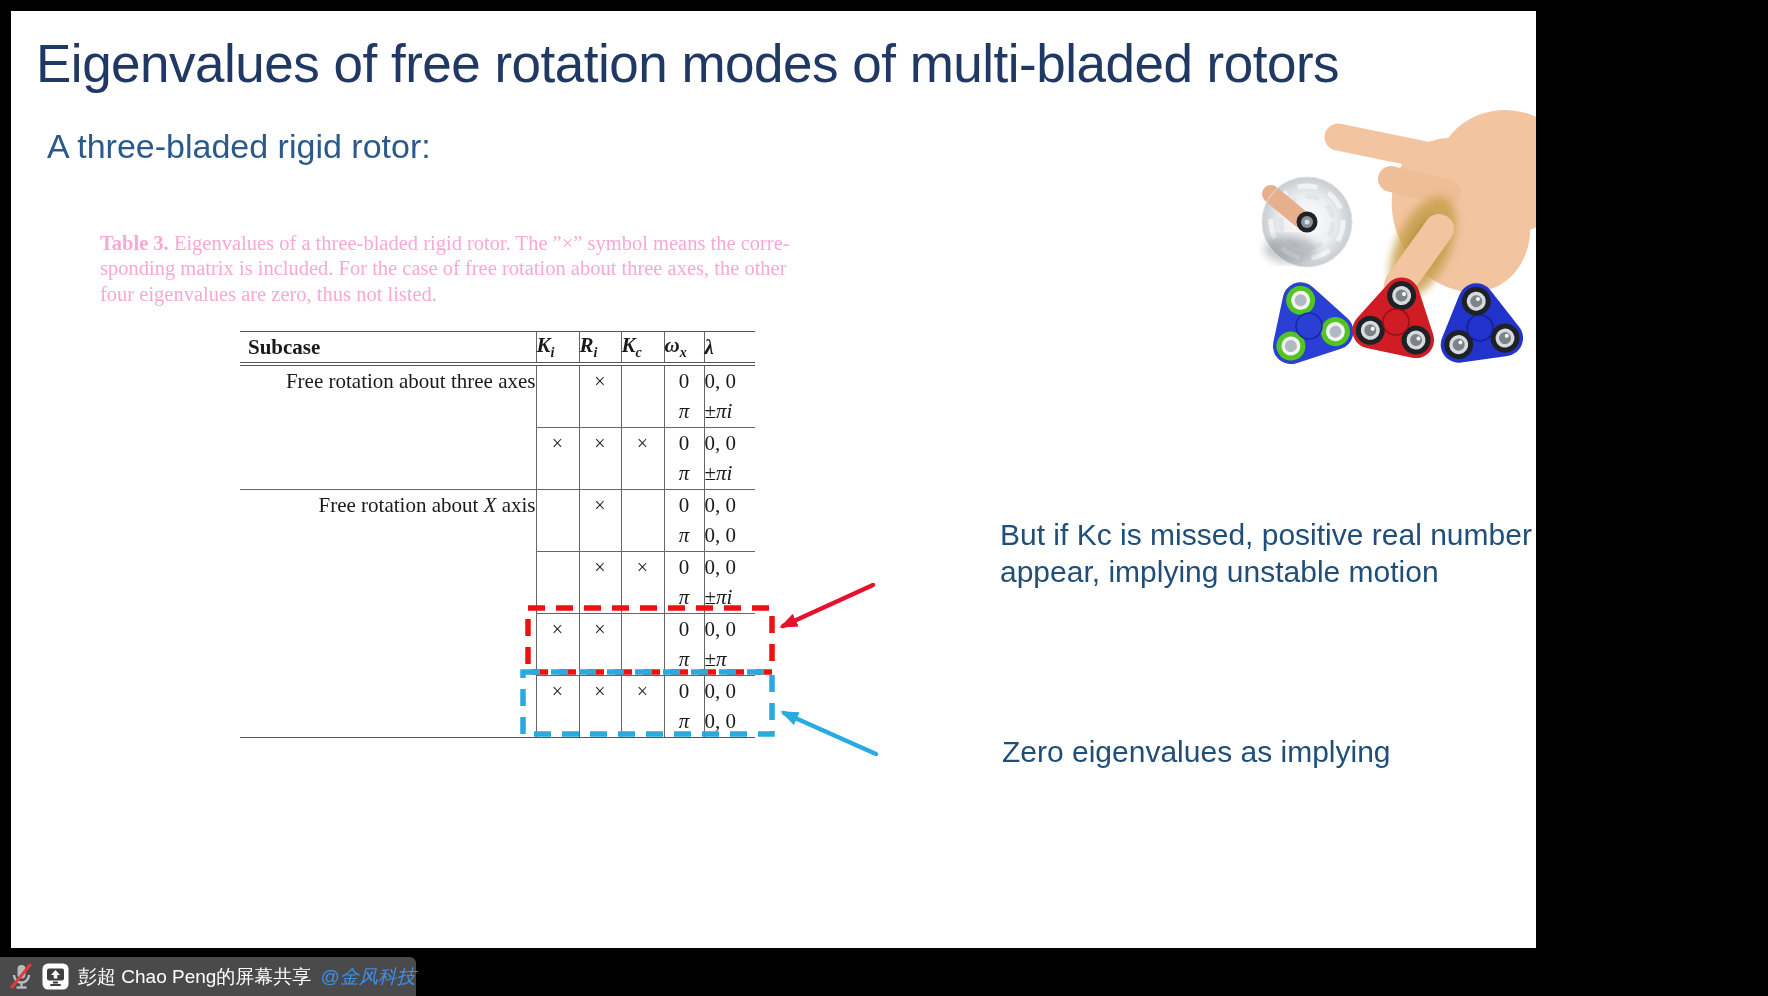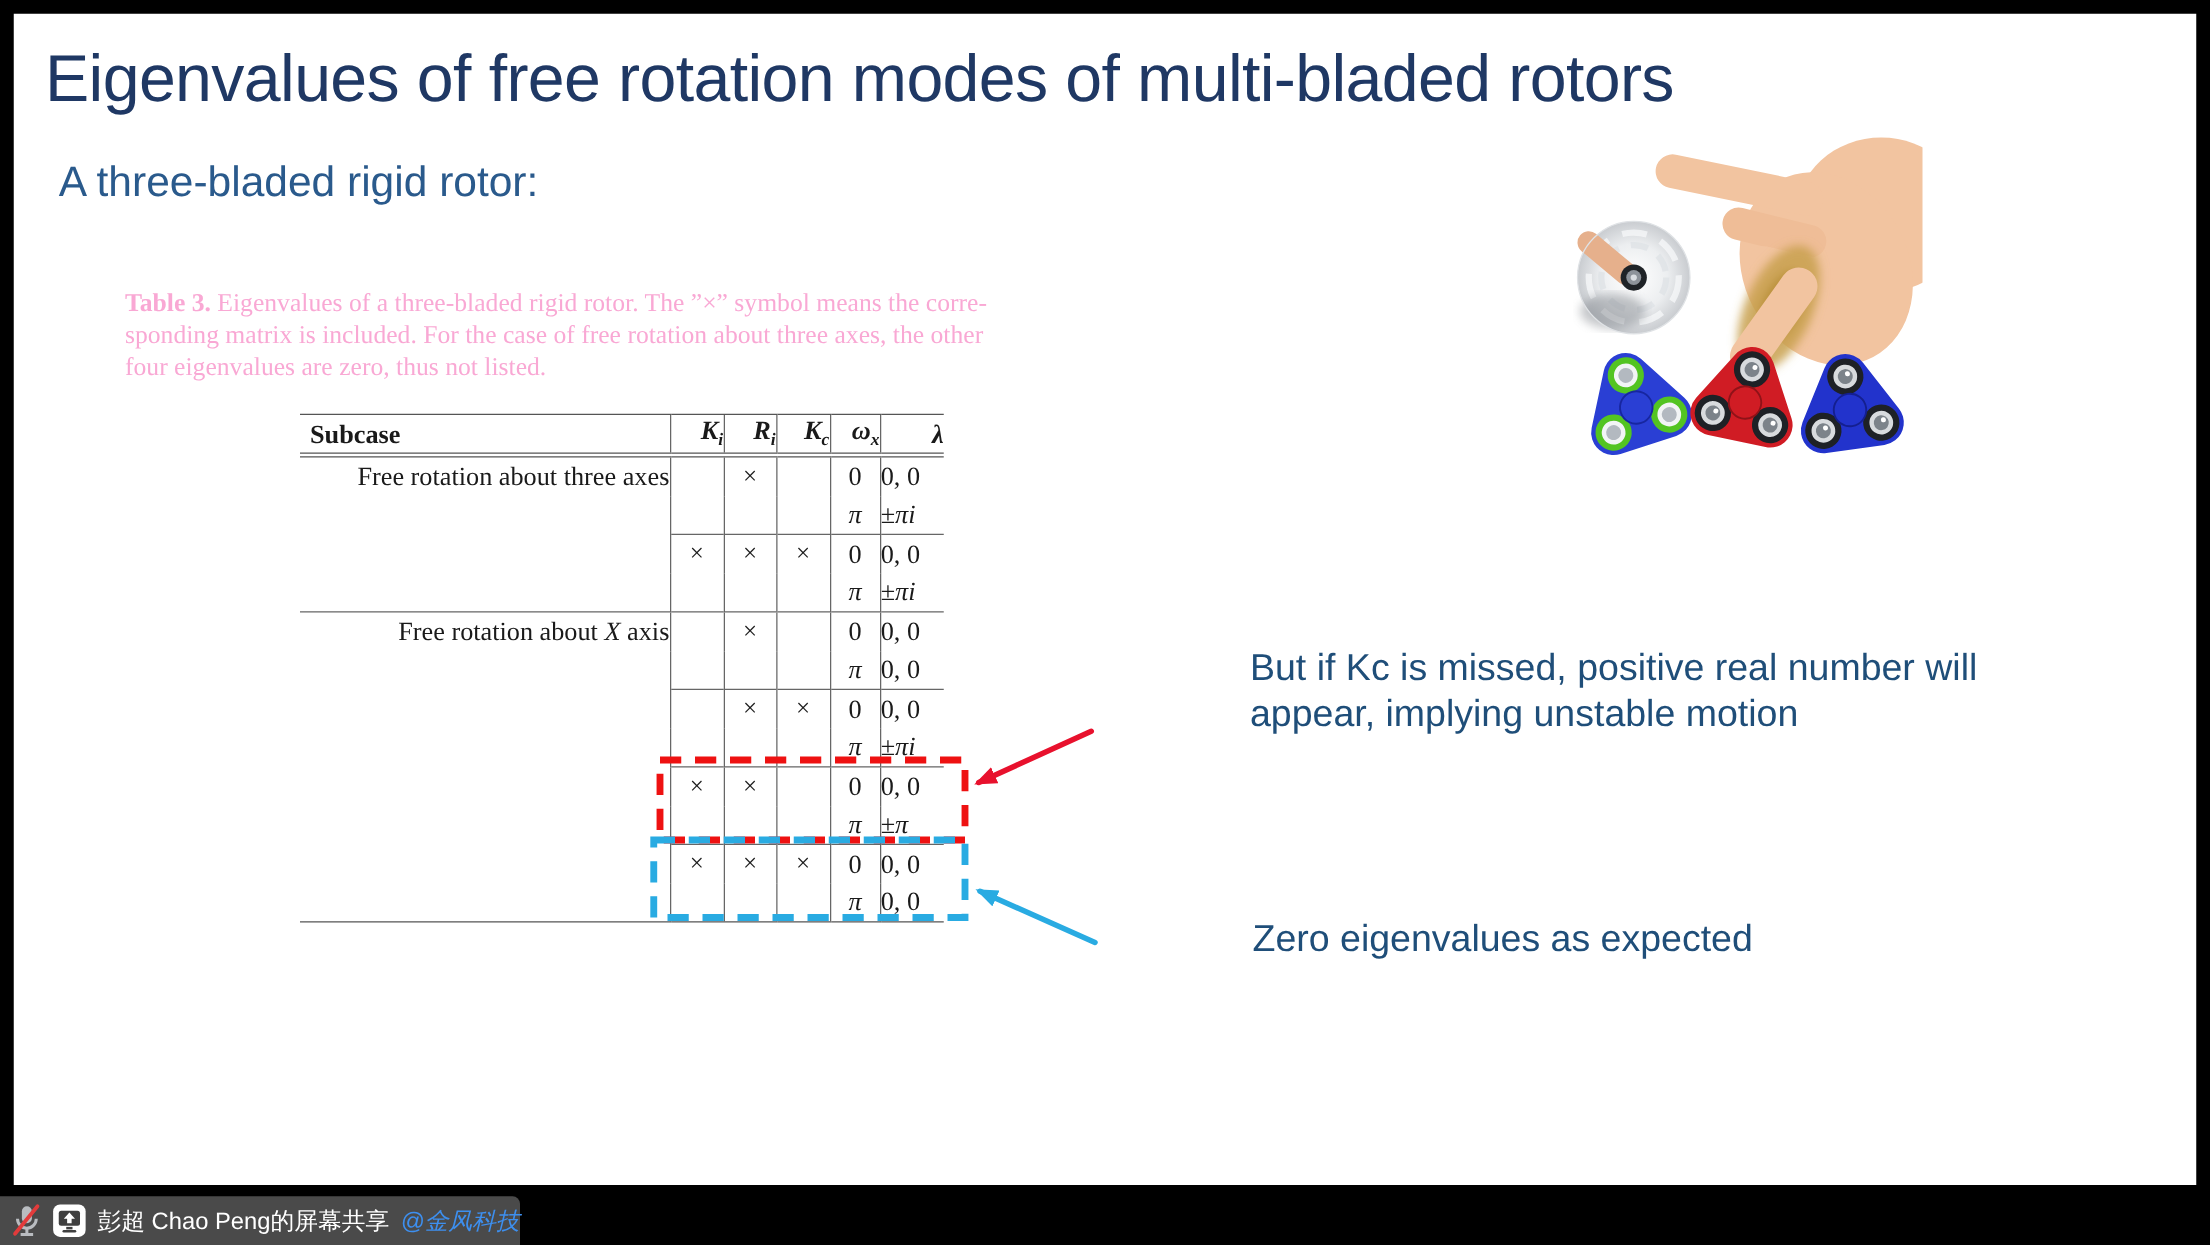--- a/index.html
+++ b/index.html
@@ -1,30 +1,30 @@
 <!DOCTYPE html>
 <html style="--title: #1f3864; --subtitle: #2a5a8c; --annotation: #1f4e79; --arrow_red: #e8112d; --arrow_blue: #29abe2; --box_red: #ee1111; --box_blue: #29abe2; --bar_bg: #4a4a4a; --mention: #3d8fef; --gold: #c8a04e; --sp_left_body: #2a3fd4; --sp_left_ring: #53c422; --sp_mid_body: #d01c24; --sp_right_body: #2233cc;"><head>
 <meta charset="utf-8">
 <style>
   html,body{margin:0;padding:0;background:#000;}
-  .stage{position:relative;width:1768px;height:996px;background:#000;overflow:hidden;
+  .stage{position:relative;width:1536px;height:996px;background:#000;overflow:hidden;
          font-family:"Liberation Sans",sans-serif;}
   .slide-bg{position:absolute;left:11px;top:11px;width:1746px;height:937px;background:#ffffff;}
   .abs{position:absolute;}
   .title{left:36px;top:33px;font-size:53px;letter-spacing:-0.5px;color:var(--title);white-space:nowrap;}
   .subtitle{left:47px;top:127px;font-size:34px;color:var(--subtitle);white-space:nowrap;}
   .caption{left:100px;top:231px;width:810px;font-family:"Liberation Serif",serif;
            font-size:20.5px;line-height:1.24;color:#f9a8d4;}
   .caption b{font-weight:bold;}
   
   .tbl-wrap{left:240px;top:331px;}
   table.eigen{border-collapse:collapse;font-family:"Liberation Serif",serif;font-size:21px;color:#1a1a1a;}
   table.eigen th{height:30px;font-weight:bold;text-align:left;padding:0;
                  border-top:1.5px solid #555;border-bottom:4px double #555;}
-  table.eigen th.cm{text-align:right;}
+  table.eigen th.cm{text-align:left;}
   table.eigen th:first-child{padding-left:8px;}
   table.eigen td{height:30.5px;padding:0;vertical-align:middle;}
   table.eigen .vl{border-left:1.5px solid #666;}
   table.eigen .bt{border-top:1.5px solid #666;}
   table.eigen .bb{border-bottom:1.5px solid #555;}
   table.eigen td.sub{vertical-align:top;line-height:30.5px;padding-left:8px;text-align:right;}
   table.eigen td.mark{text-align:center;font-size:20px;}
   table.eigen td.w{text-align:center;}
   table.eigen td.l{padding-left:0;}
   table.eigen sub{font-size:14px;}
@@ -155,21 +155,21 @@
             <td class="mark vl bb"></td>
             <td class="mark vl bb"></td>
             <td class="w vl bb"><i>π</i></td>
             <td class="l vl bb">0, 0</td>
           </tr>
         </tbody>
     </table>
   </div>
 
   <div class="abs ann ann1">But if Kc is missed, positive real number will<br>appear, implying unstable motion</div>
-  <div class="abs ann ann2">Zero eigenvalues as expected</div>
+  <div class="abs ann ann2">Zero eigenvalues as implying</div>
 
   <svg class="abs overlay" width="1768" height="996" viewBox="0 0 1768 996">
     <defs>
       <marker id="headR" markerUnits="userSpaceOnUse" markerWidth="22" markerHeight="16" refX="14" refY="7" orient="auto">
         <path d="M0,0 L18,7 L0,14 Z" style="fill:var(--arrow_red)"></path>
       </marker>
       <marker id="headB" markerUnits="userSpaceOnUse" markerWidth="22" markerHeight="16" refX="14" refY="7" orient="auto">
         <path d="M0,0 L18,7 L0,14 Z" style="fill:var(--arrow_blue)"></path>
       </marker>
     </defs>

